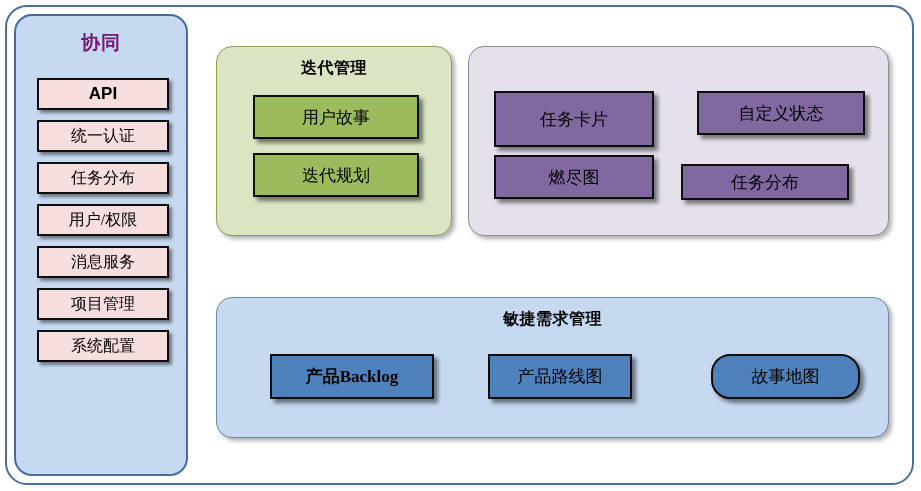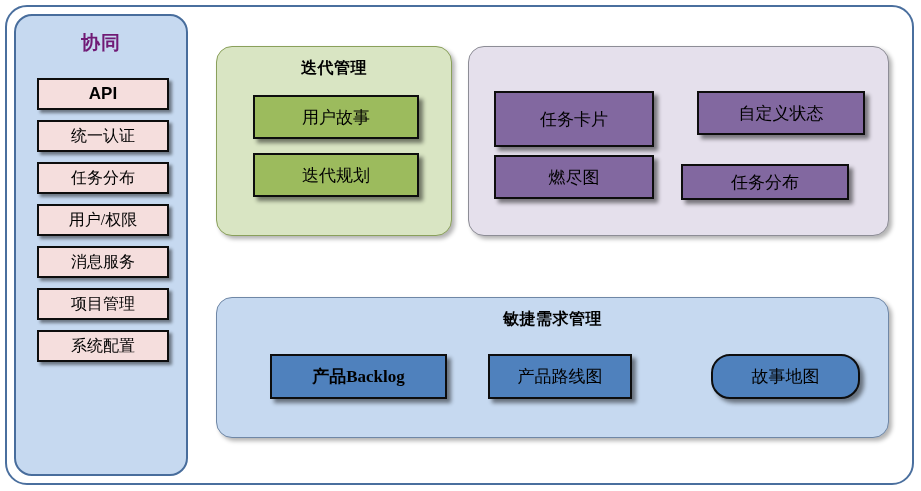--- a/index.html
+++ b/index.html
@@ -154,21 +154,21 @@
   .n-userstory { left: 36px; top: 48px; width: 166px; height: 44px; text-align: right; }
   .n-iterplan  { left: 36px; top: 106px; width: 166px; height: 44px; }
 
   
   .n-taskcard  { left: 25px;  top: 44px;  width: 160px; height: 56px; }
   .n-customsts { left: 228px; top: 44px;  width: 168px; height: 44px; justify-content: center; }
   .n-burndown  { left: 25px;  top: 108px; width: 160px; height: 44px; }
   .n-taskdist  { left: 212px; top: 117px; width: 168px; height: 36px; }
 
   
-  .n-backlog   { left: 53px;  top: 56px;  width: 177px; height: 45px; }
+  .n-backlog   { left: 53px;  top: 56px;  width: 164px; height: 45px; }
   .n-roadmap   { left: 271px; top: 56px;  width: 144px; height: 45px; }
   .n-storymap  { left: 494px; top: 56px;  width: 149px; height: 45px; border-radius: 19px; }
 
   .n-backlog .node-text {
     font-weight: bold;
   }
 </style>
 </head>
 <body>
 

